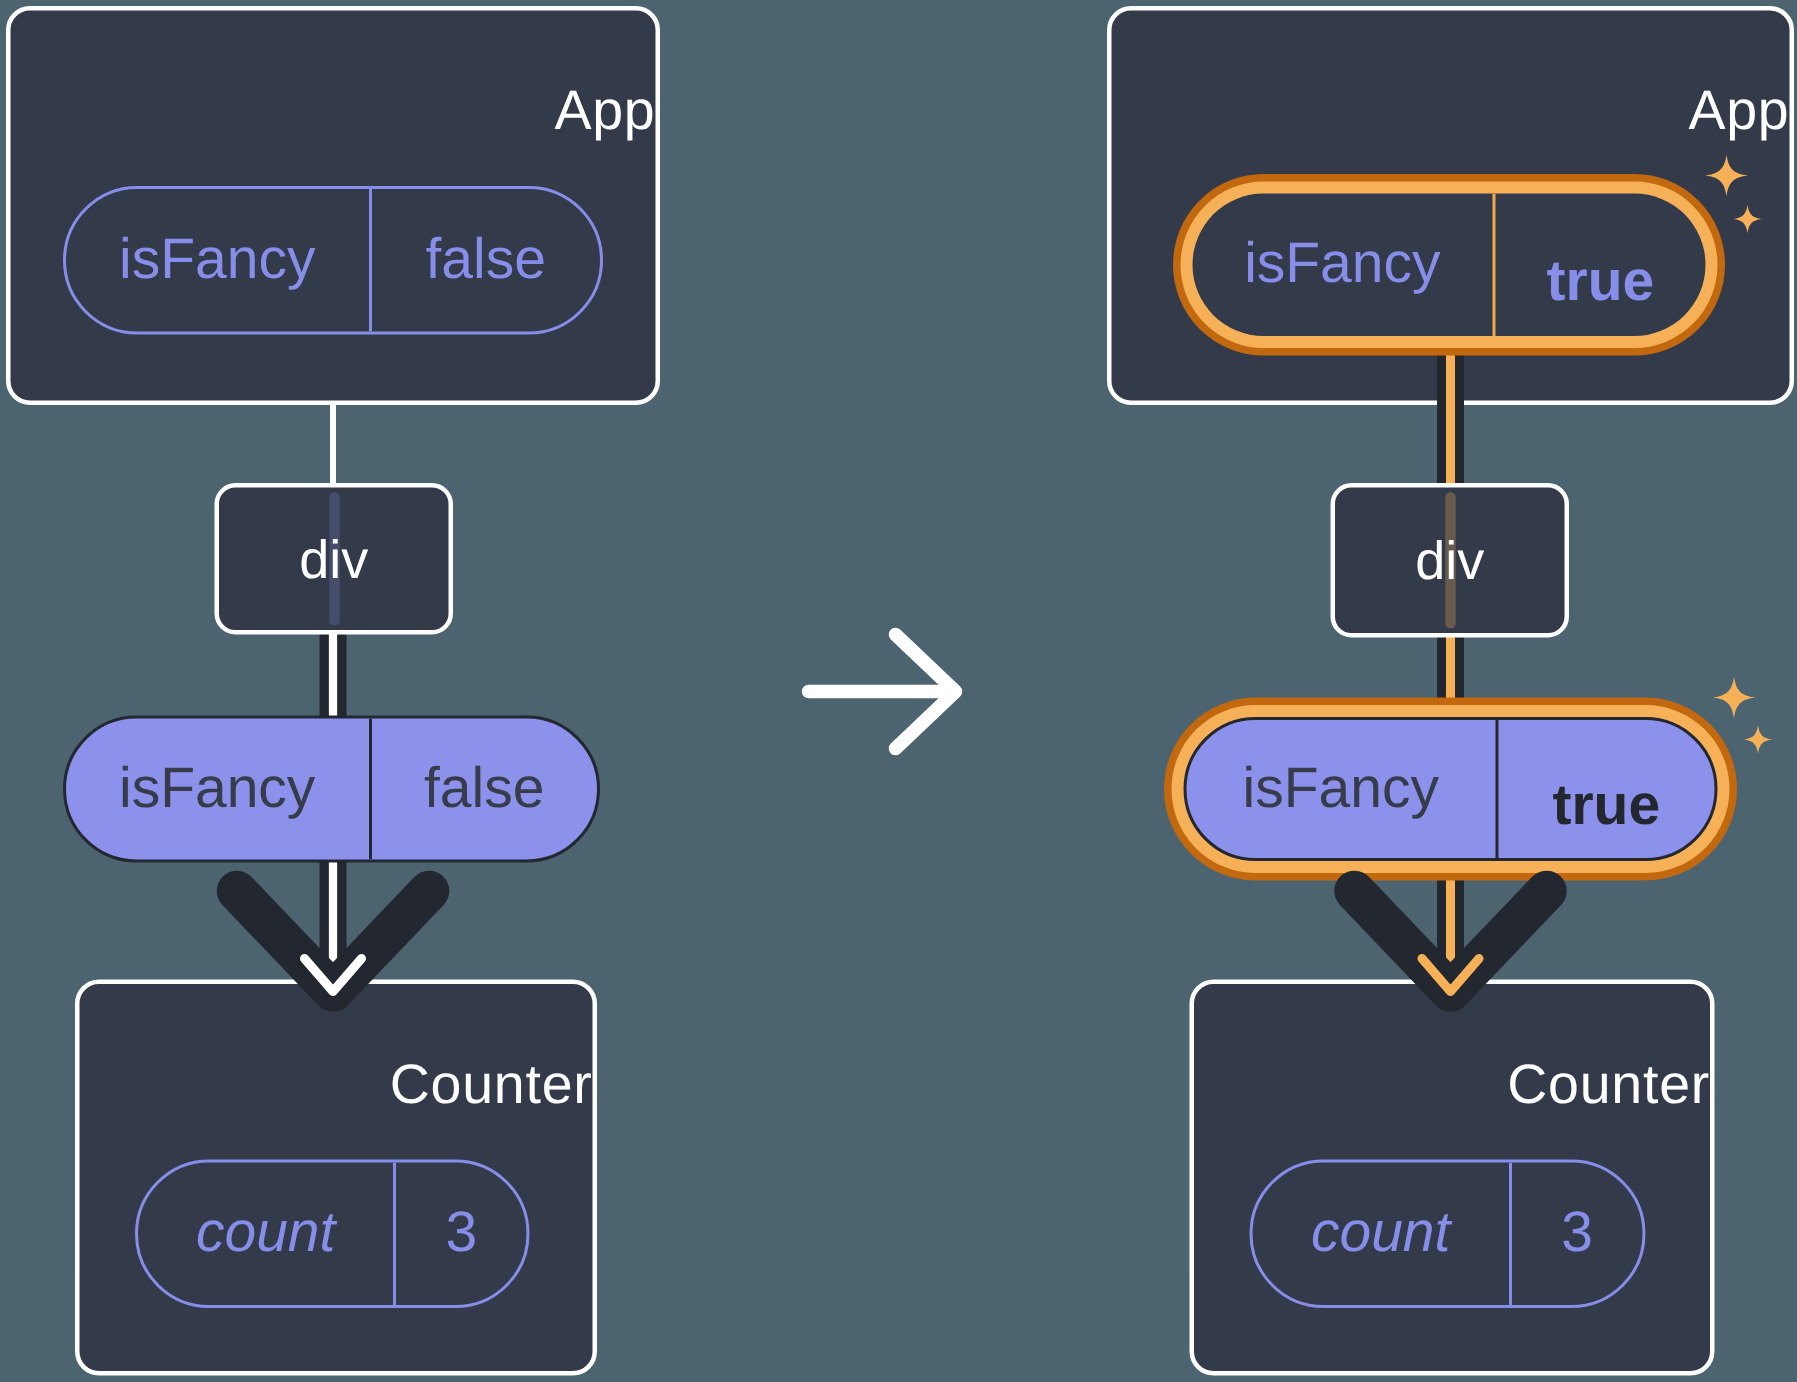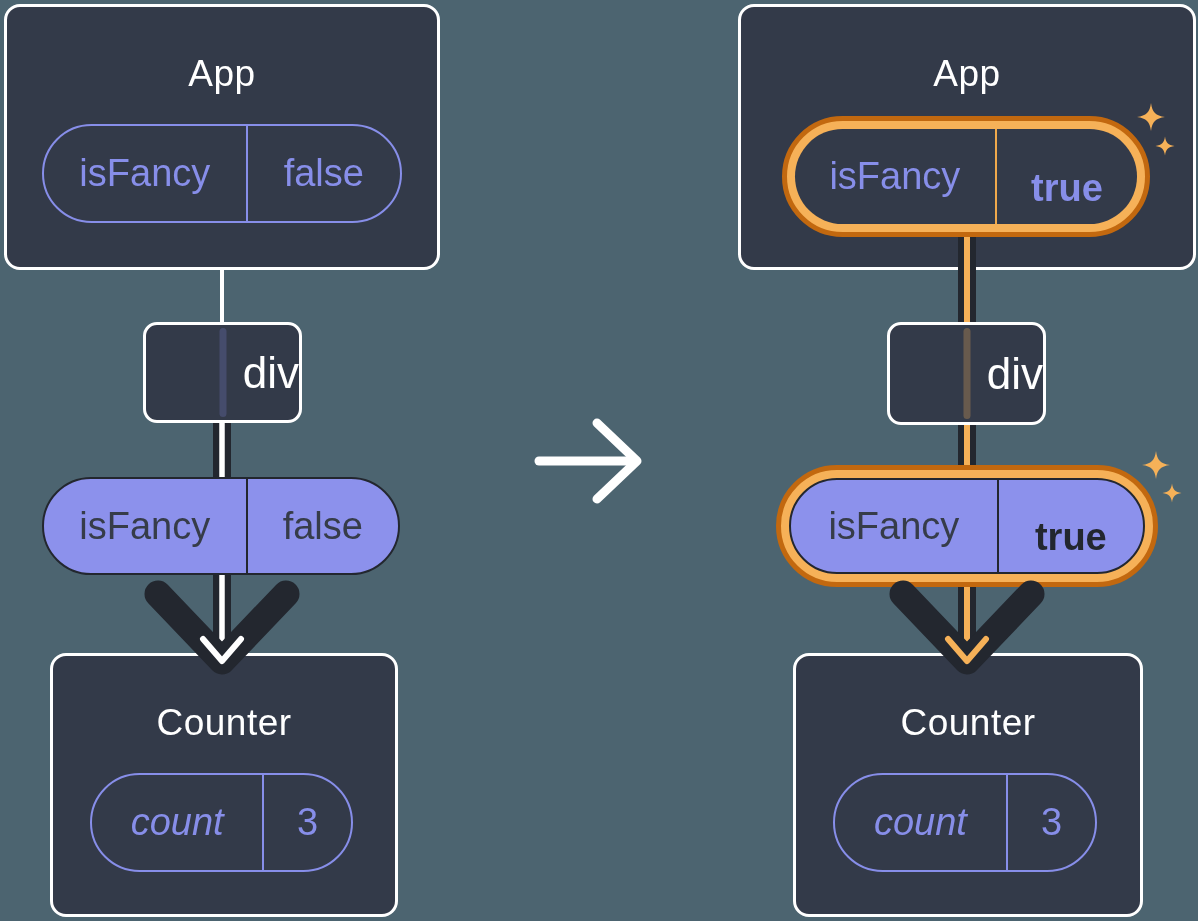--- a/index.html
+++ b/index.html
@@ -12,28 +12,28 @@
   }
   .layer{position:absolute;left:0;top:0;width:1198px;height:921px;pointer-events:none;}
   .z1{z-index:1}.z2{z-index:2}.z3{z-index:3}.z4{z-index:4}.z5{z-index:5}
 
   .card{
     position:absolute;box-sizing:border-box;
     background:#333A49;border:3.5px solid #FFFFFF;border-radius:16px;
   }
   .card-title{
     position:absolute;left:0;right:0;top:46px;
-    text-align:center;color:#FFFFFF;
+    text-align:right;color:#FFFFFF;
     font-size:37px;font-weight:500;letter-spacing:.5px;
   }
   .divbox{
     position:absolute;box-sizing:border-box;
     background:#333A49;border:3.5px solid #FFFFFF;border-radius:14px;
-    display:flex;align-items:center;justify-content:flex-end;
-    color:#FFFFFF;font-size:44px;font-weight:500;
+    display:flex;align-items:center;justify-content:center;
+    color:#FFFFFF;font-size:36px;font-weight:500;
   }
   .ghost-line{
     position:absolute;top:3px;bottom:3px;left:50%;width:7px;
     transform:translateX(-50%);border-radius:4px;
   }
   .ghost-purple{background:rgba(135,142,233,0.22);}
   .ghost-orange{background:rgba(246,177,88,0.28);}
 
   .pill{
     position:absolute;box-sizing:border-box;

